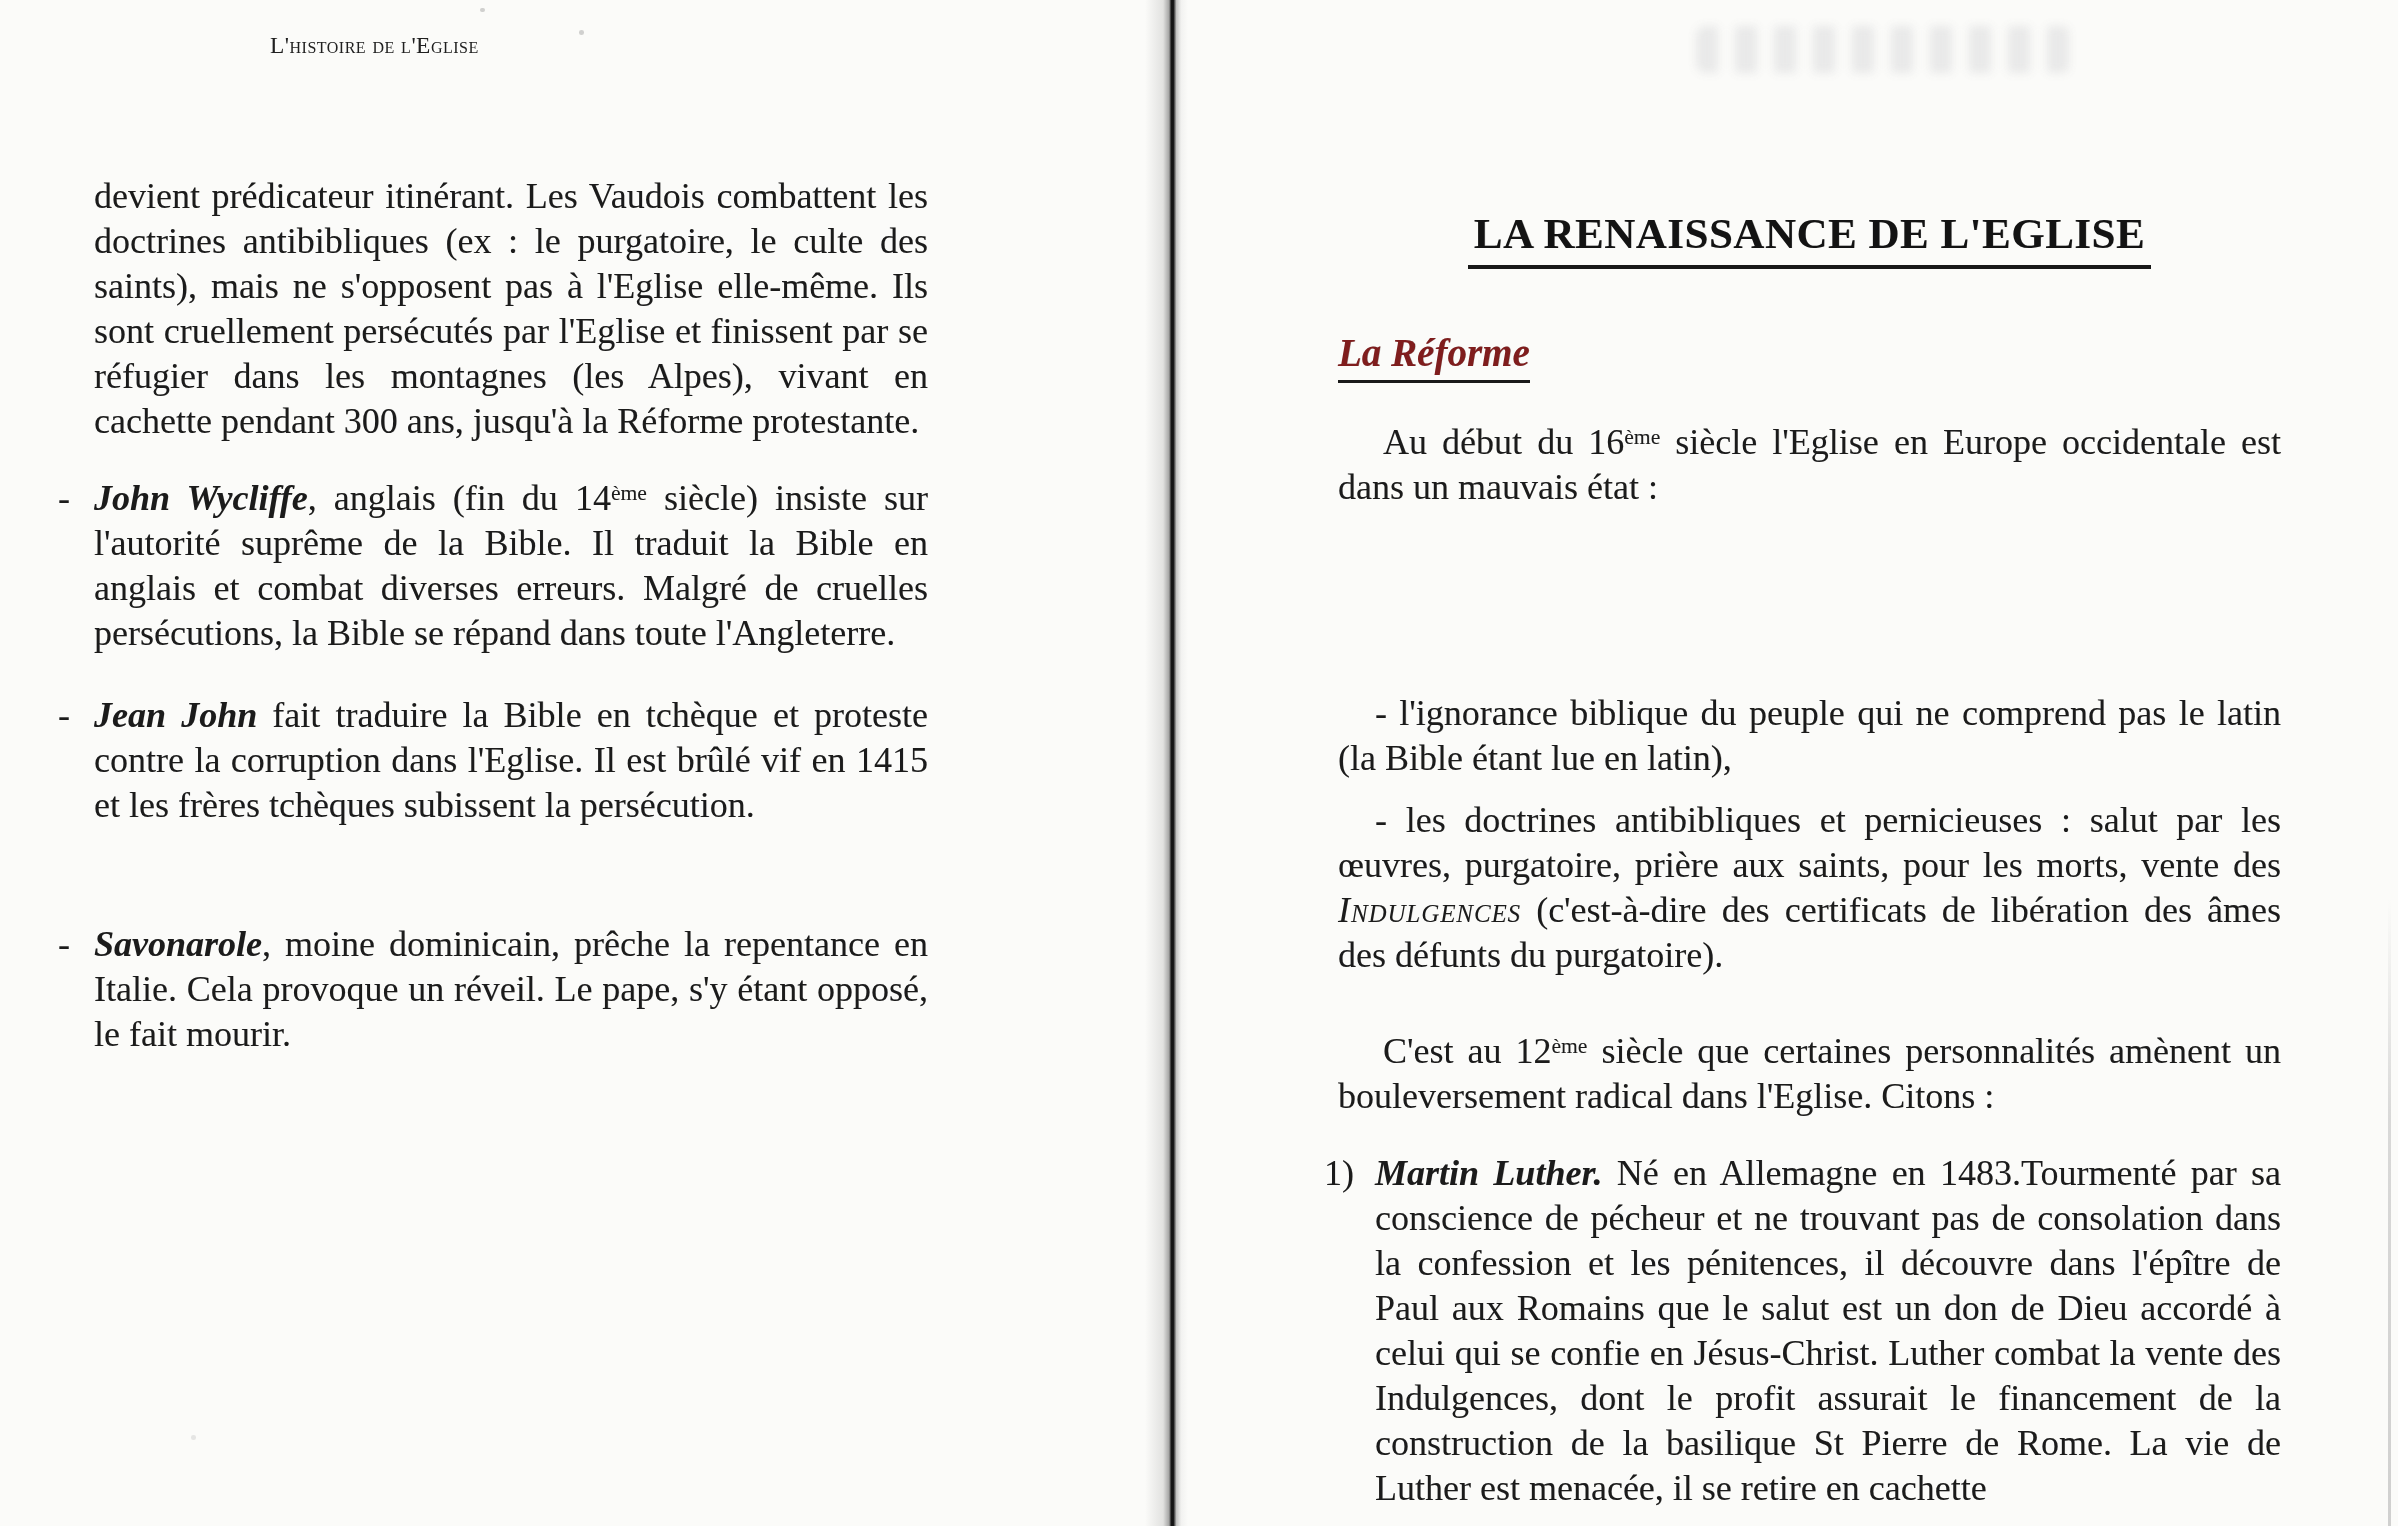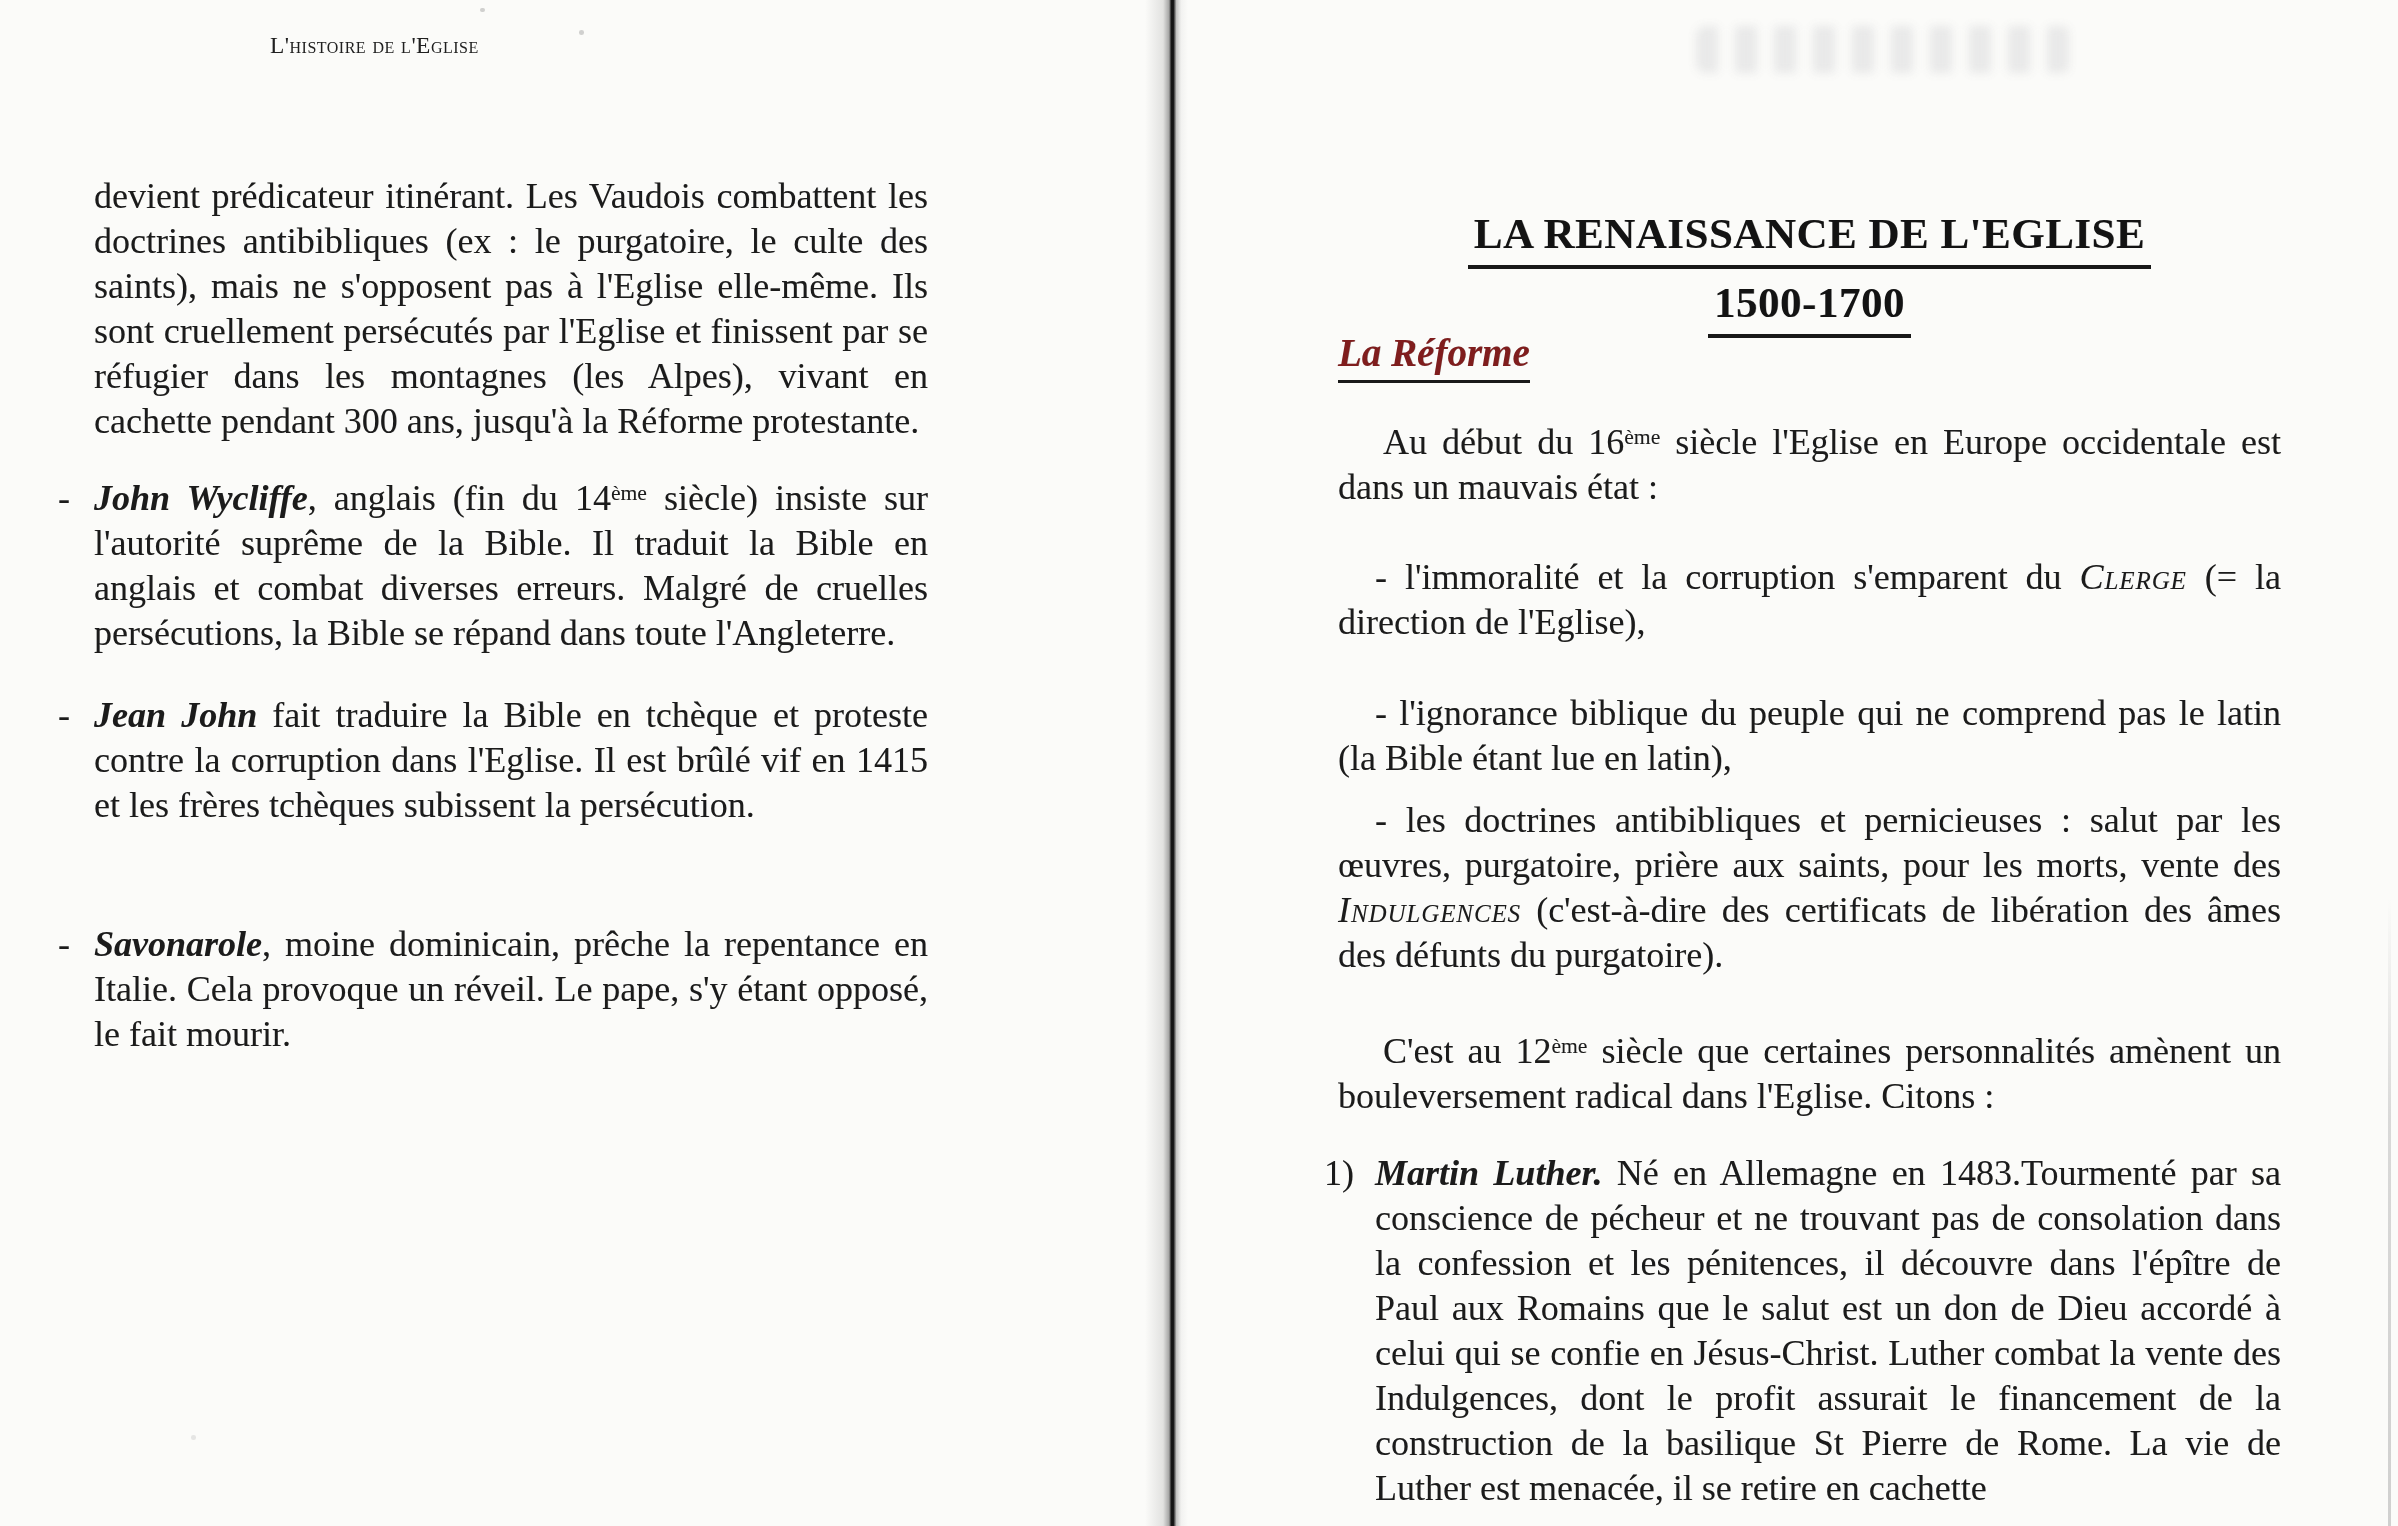--- a/index.html
+++ b/index.html
@@ -139,30 +139,26 @@
 </div>
 
 <div class="gutter"></div>
 
 <div class="page page-right">
   <div class="bleed"></div>
 
   <div class="title-block title-1">
     <span class="title-text">LA RENAISSANCE DE L'EGLISE</span>
   </div>
-  <div class="title-block title-2">
-    <span class="title-text">1500-1700</span>
-  </div>
 
   <div class="section-heading">
     <span class="section-heading-text">La Réforme</span>
   </div>
 
   <div class="col-right-para indent-lg rp0"><span>Au début du 16</span><span class="s-sup">ème</span><span> siècle l'Eglise en Europe occidentale est dans un mauvais état :</span></div>
-  <div class="col-right-para indent-sm rp1"><span>- l'immoralité et la corruption s'emparent du </span><span class="s-sc">Clerge</span><span> (= la direction de l'Eglise),</span></div>
   <div class="col-right-para indent-sm rp2"><span>- l'ignorance biblique du peuple qui ne comprend pas le latin (la Bible étant lue en latin),</span></div>
   <div class="col-right-para indent-sm rp3"><span>- les doctrines antibibliques et pernicieuses : salut par les œuvres, purgatoire, prière aux saints, pour les morts, vente des </span><span class="s-sc">Indulgences</span><span> (c'est-à-dire des certificats de libération des âmes des défunts du purgatoire).</span></div>
   <div class="col-right-para indent-lg rp4"><span>C'est au 12</span><span class="s-sup">ème</span><span> siècle que certaines personnalités amènent un bouleversement radical dans l'Eglise. Citons :</span></div>
 
   <div class="numbered-item">
     <span class="marker">1)</span>
     <span><span class="s-bi">Martin Luther.</span><span> Né en Allemagne en 1483.Tourmenté par sa conscience de pécheur et ne trouvant pas de consolation dans la confession et les pénitences, il découvre dans l'épître de Paul aux Romains que le salut est un don de Dieu accordé à celui qui se confie en Jésus-Christ. Luther combat la vente des Indulgences, dont le profit assurait le financement de la construction de la basilique St Pierre de Rome. La vie de Luther est menacée, il se retire en cachette</span></span>
   </div>
 </div>
 

